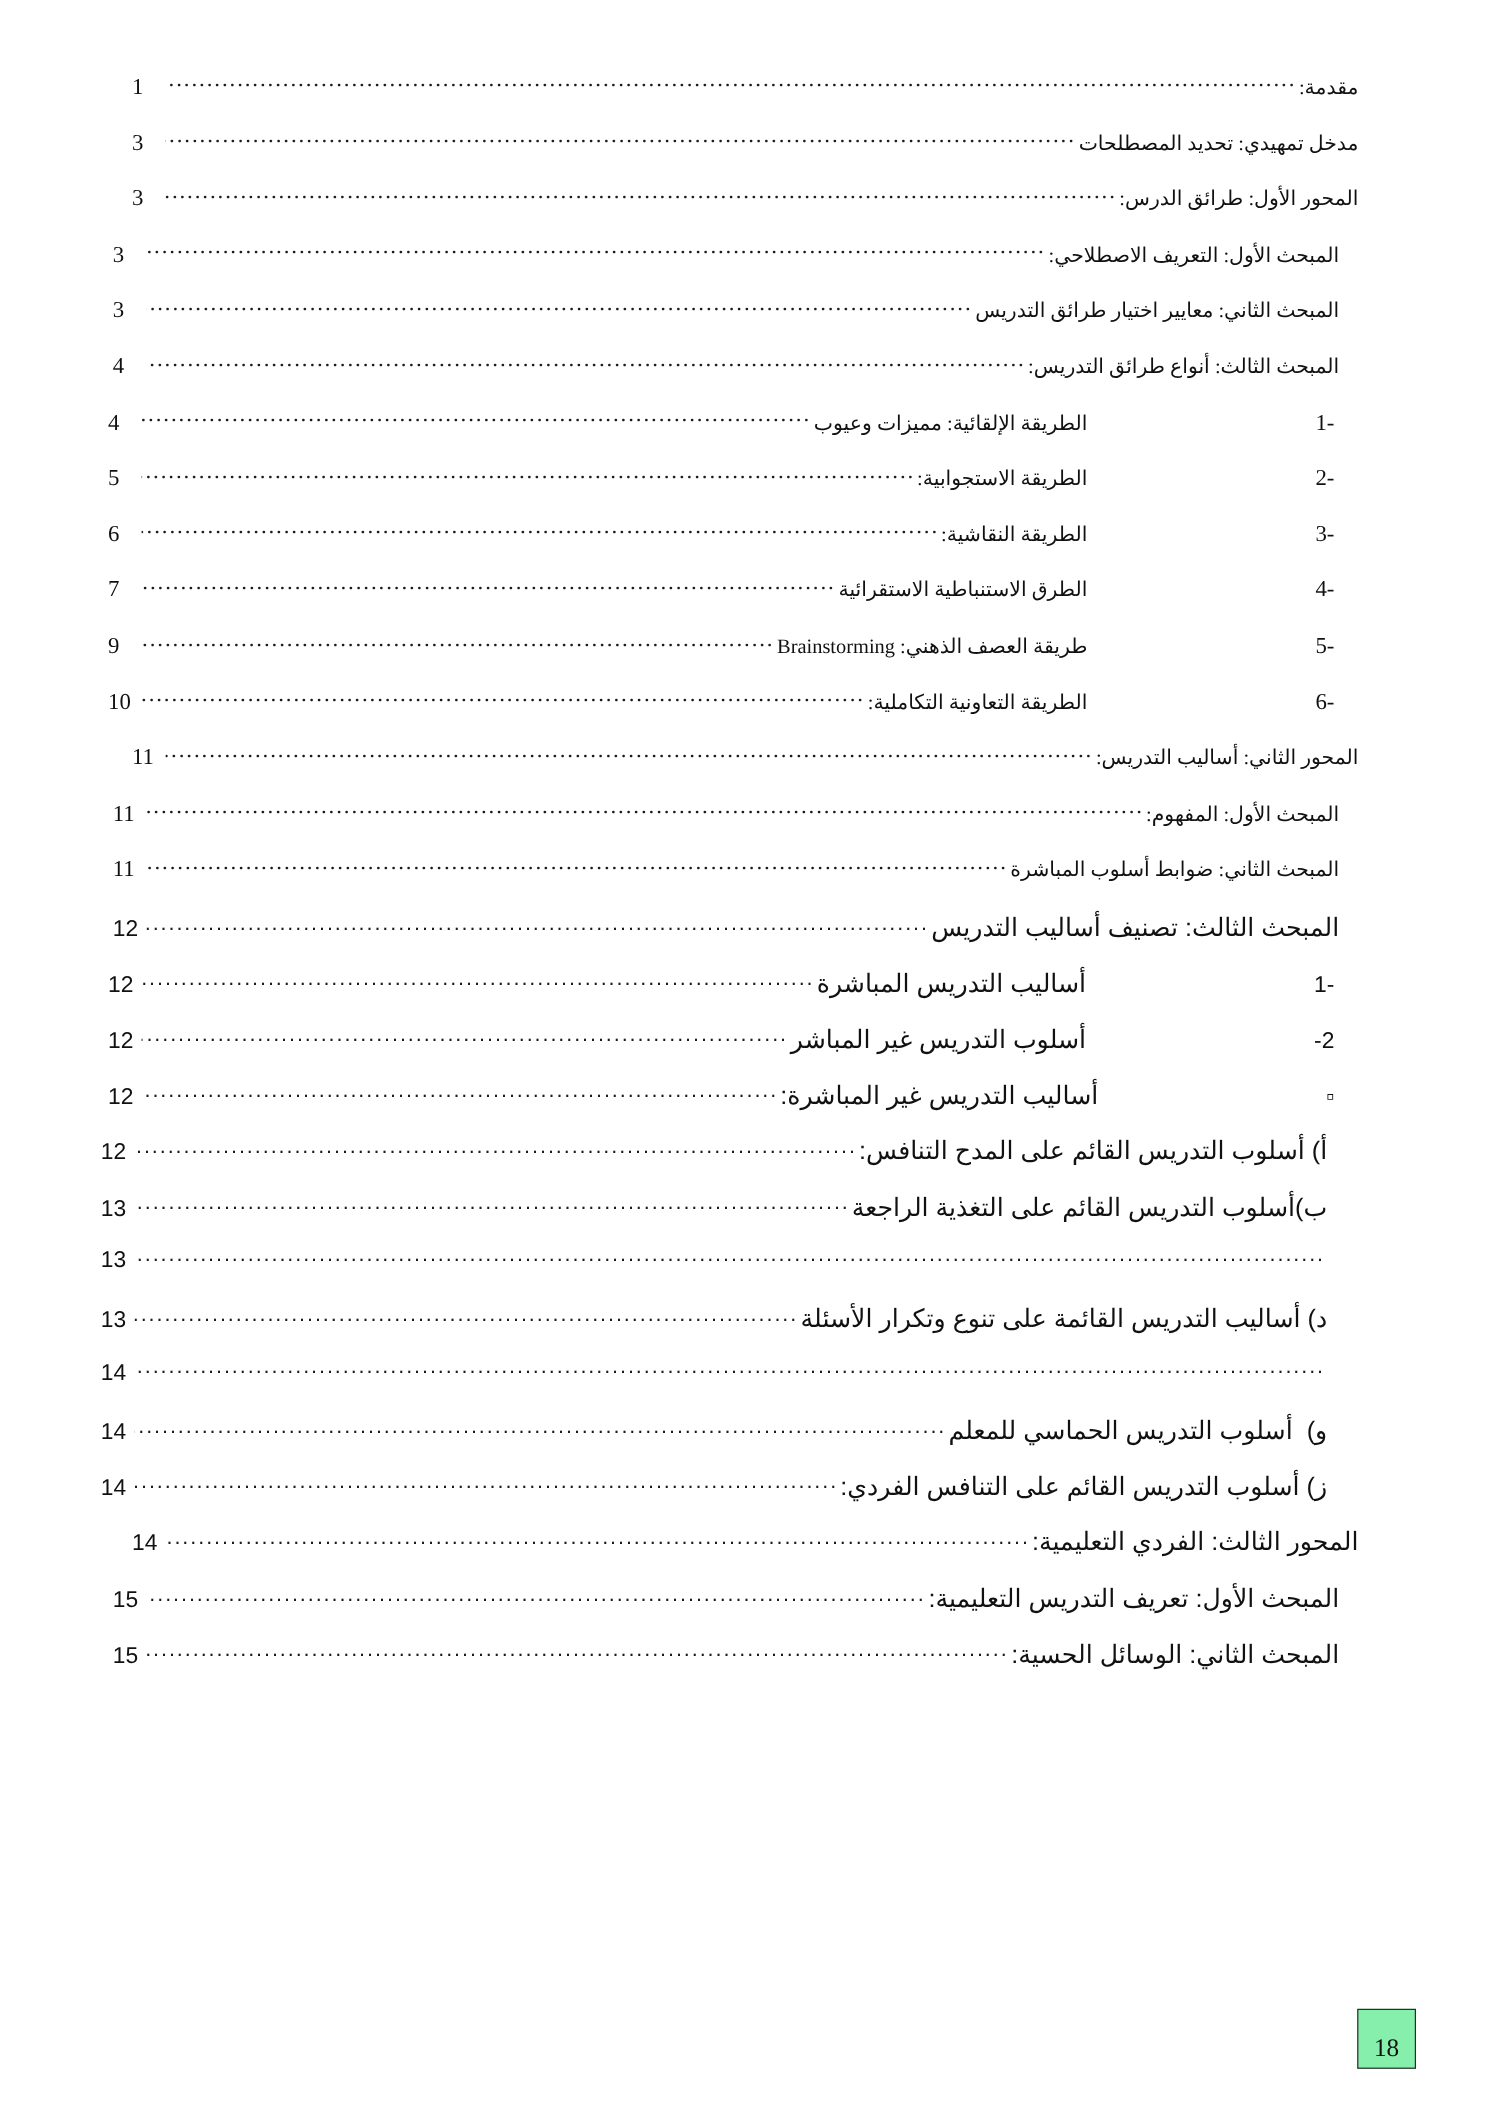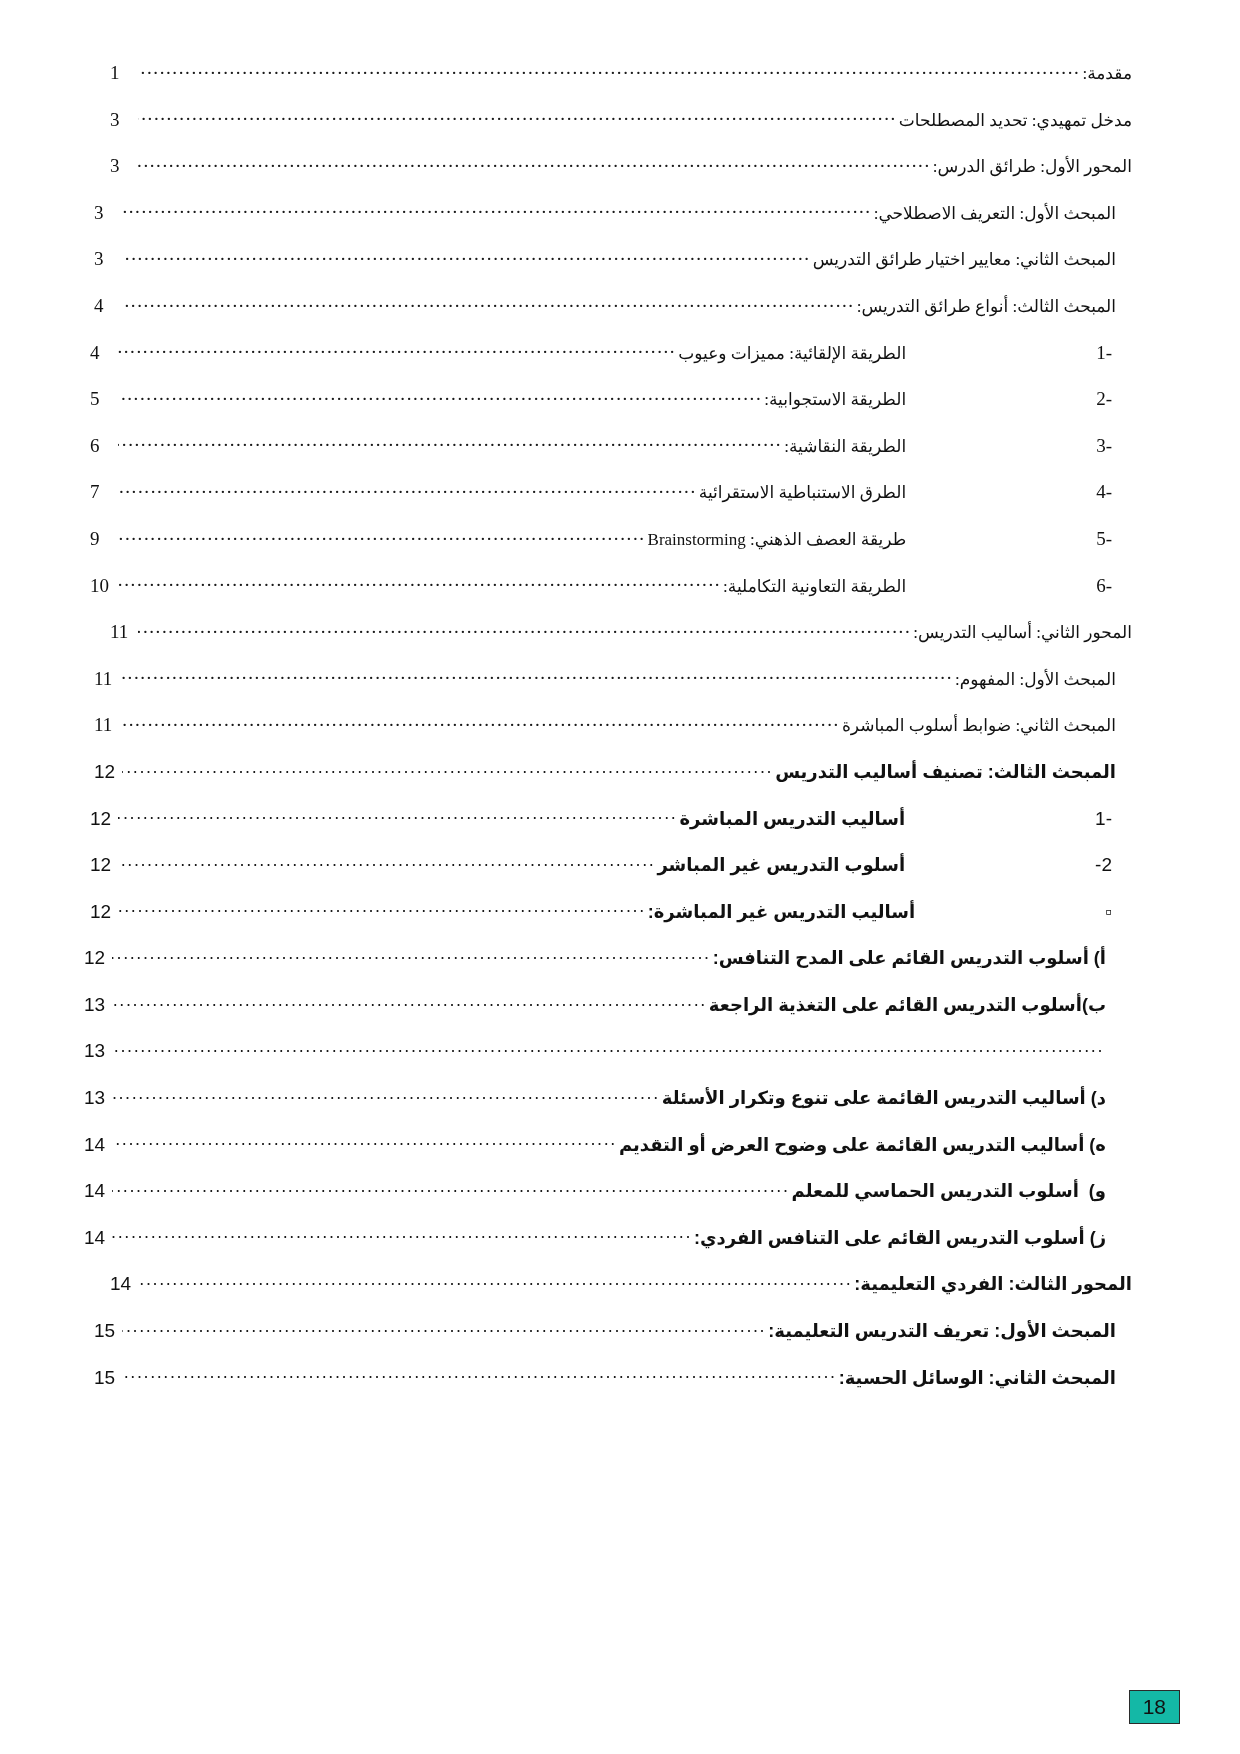--- a/index.html
+++ b/index.html
@@ -92,37 +92,37 @@
     margin-left:0;
   }
   .row.enum .gapAfterMarker{
     flex:0 0 190px;
   }
 
   
   .sans{
     font-family:"Liberation Sans","DejaVu Sans",sans-serif;
   }
-  .sans .title{font-size:18px;font-weight:bold;}
+  .sans .title{font-size:21px;}
   .sans .leader::before{font-size:18px;}
 
   
   .page-box{
     position:absolute;
     right:60px;
     bottom:30px;
     border:1px solid #2b2b2b;
-    padding:5px 13px 6px 13px;
-    font-family:Liberation Sans, sans-serif;
+    padding:21px 13px 6px 13px;
+    font-family:Liberation Serif, serif;
     font-size:21px;
     line-height:1;
     color:#111;
     direction:ltr;
     unicode-bidi:isolate;
-    background:#14b8a6;
+    background:#86efac;
   }
 </style>
 </head>
 <body>
 
 <div class="page">
   <div class="toc" id="toc-list">
       <div class="row lvl-0">
         <span class="title">مقدمة:</span>
         <span class="leader"></span>
@@ -249,21 +249,20 @@
       <div class="row lvl-3 sans">
         <span class="leader"></span>
         <span class="pageno">13</span>
       </div>
       <div class="row lvl-3 sans">
         <span class="title">د) أساليب التدريس القائمة على تنوع وتكرار الأسئلة</span>
         <span class="leader"></span>
         <span class="pageno">13</span>
       </div>
       <div class="row lvl-3 sans">
-        <span class="title">ه) أساليب التدريس القائمة على وضوح العرض أو التقديم</span>
         <span class="leader"></span>
         <span class="pageno">14</span>
       </div>
       <div class="row lvl-3 sans">
         <span class="title">و)  أسلوب التدريس الحماسي للمعلم</span>
         <span class="leader"></span>
         <span class="pageno">14</span>
       </div>
       <div class="row lvl-3 sans">
         <span class="title">ز) أسلوب التدريس القائم على التنافس الفردي:</span>

